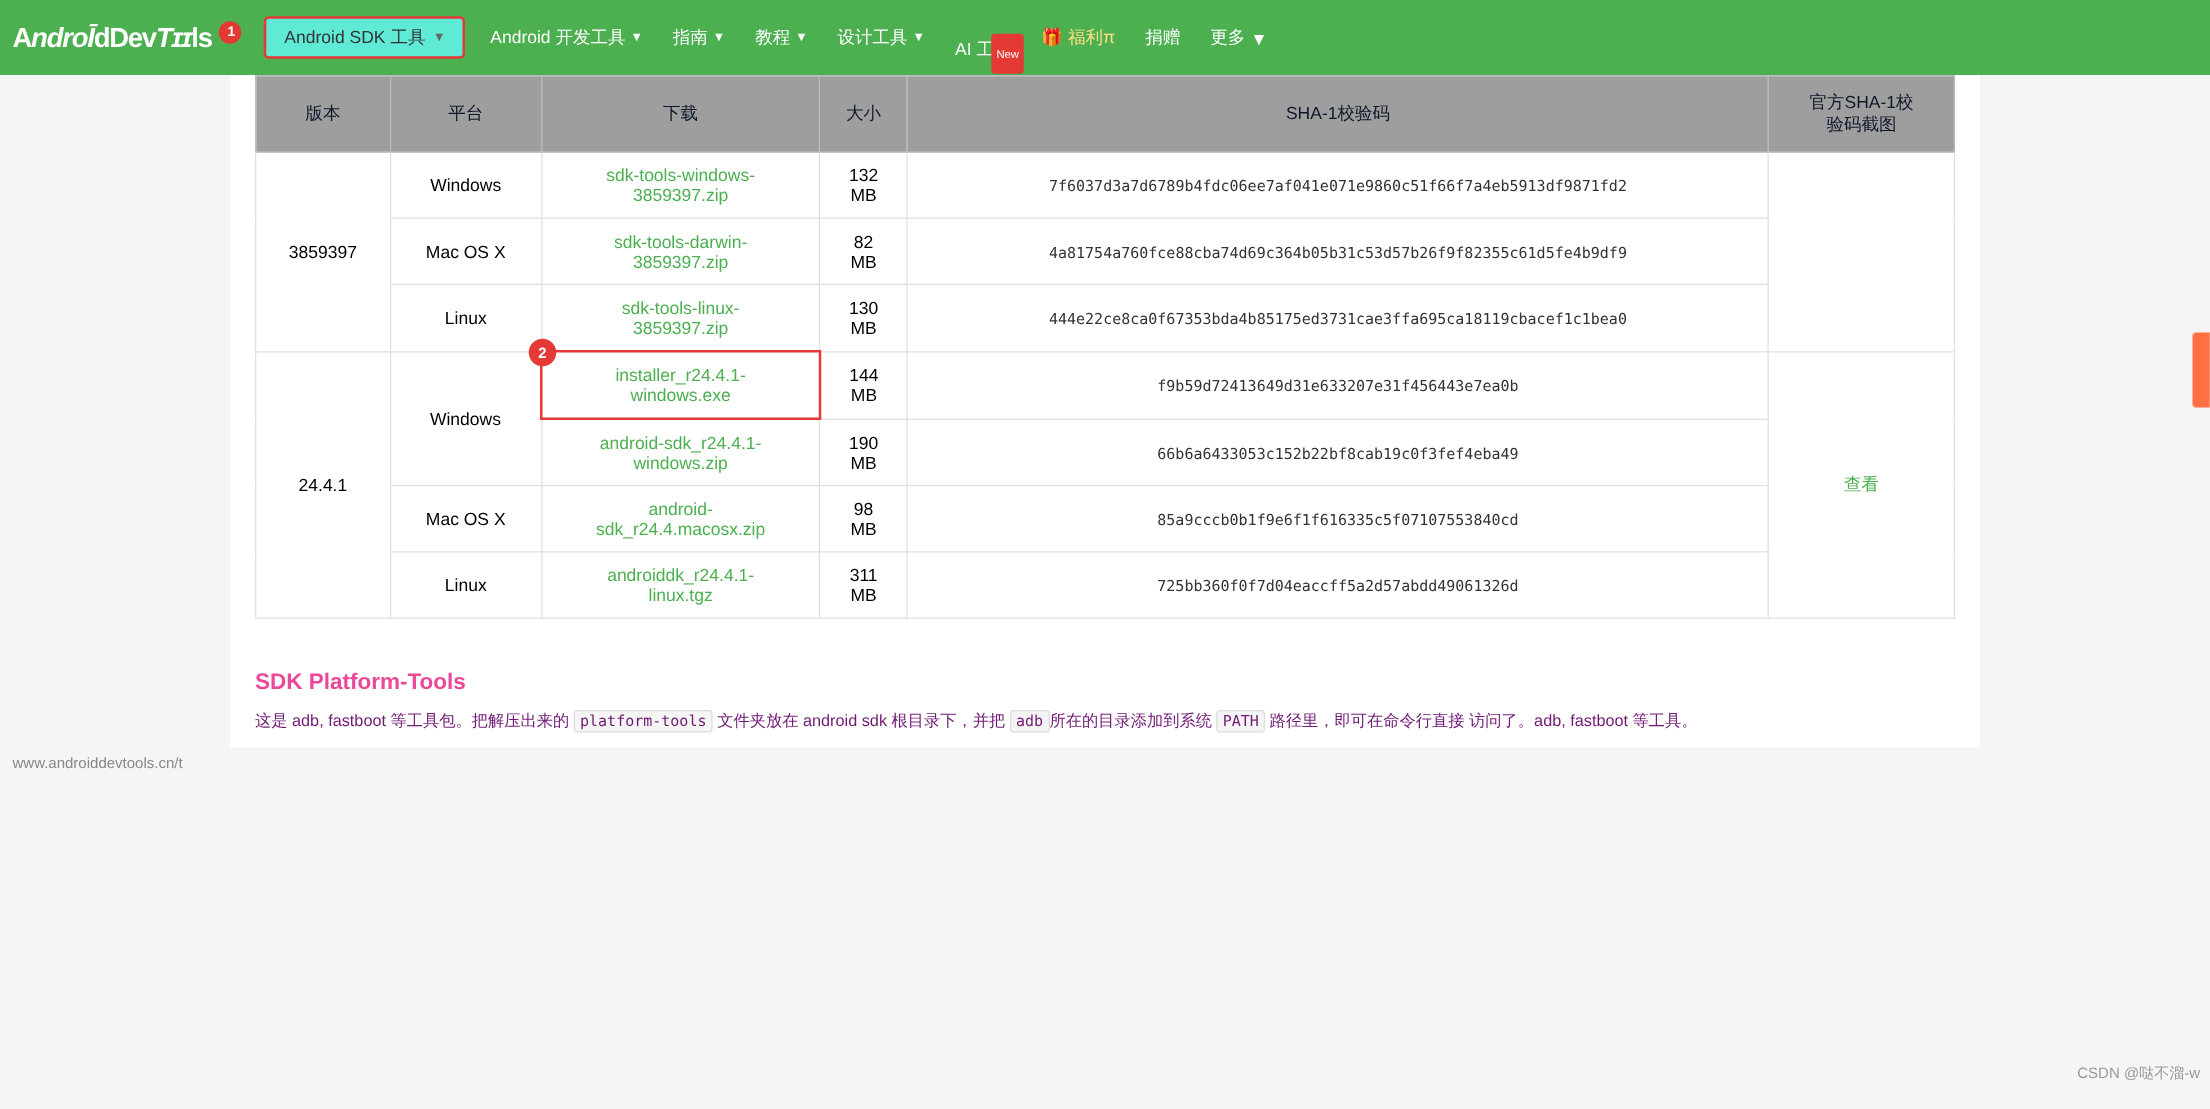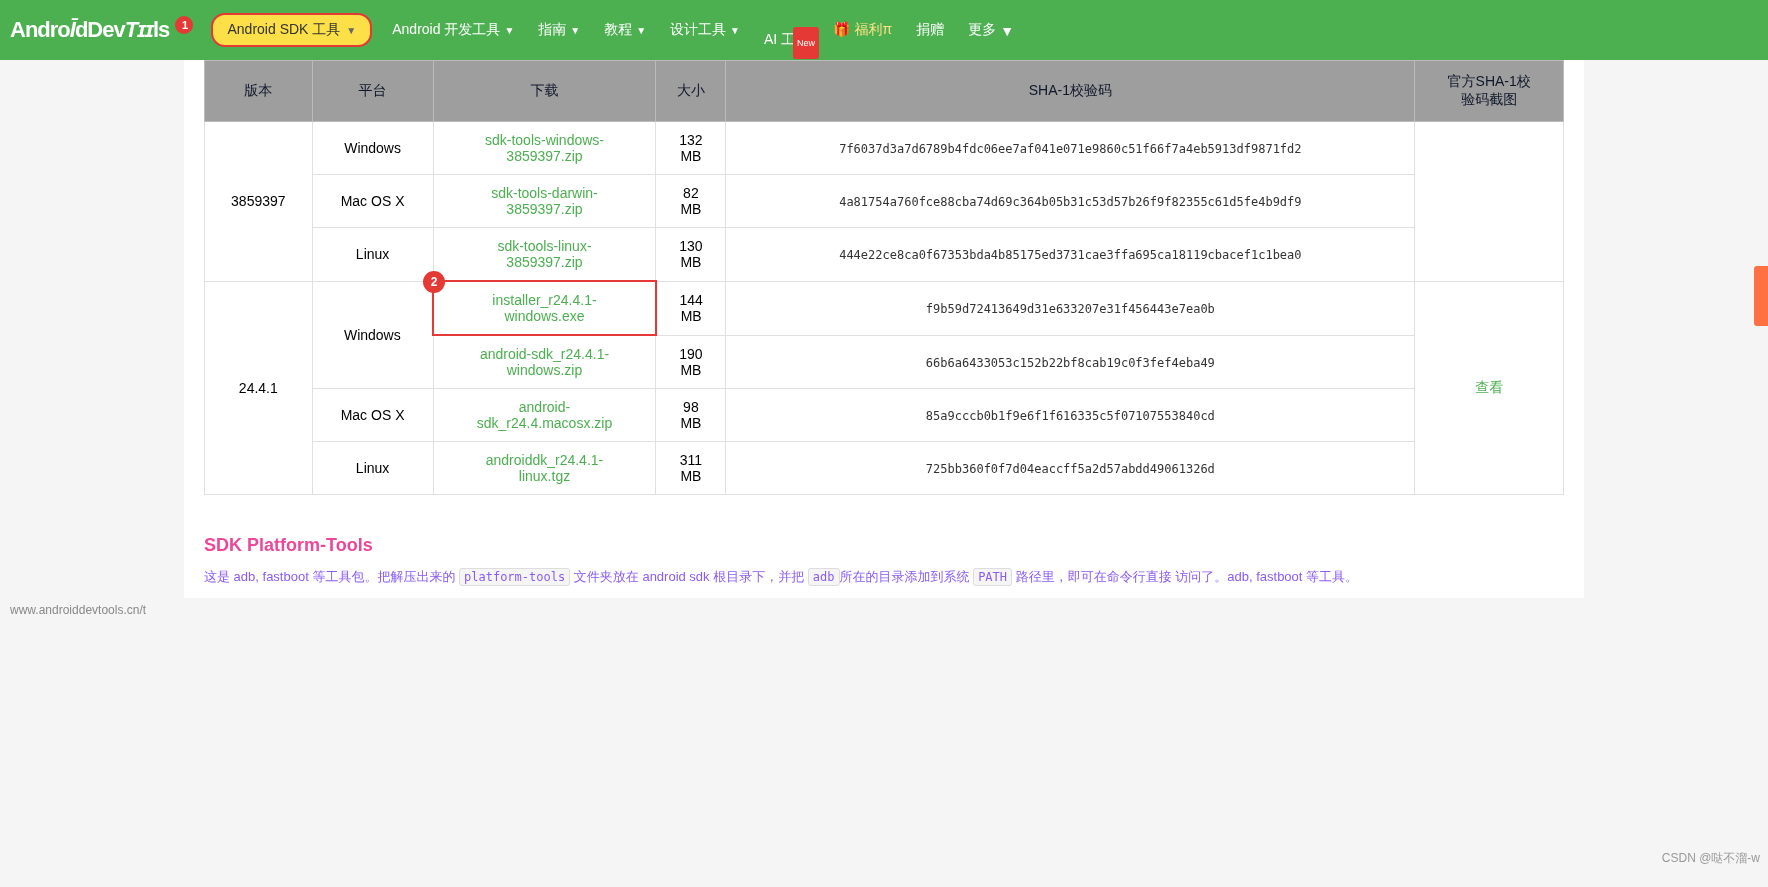--- a/index.html
+++ b/index.html
@@ -30,24 +30,24 @@
       color: white;
       border-radius: 50%;
       width: 18px;
       height: 18px;
       font-size: 11px;
       vertical-align: super;
       margin-left: 1px;
     }
     .nav-btn-highlighted {
       border: 2px solid #e53935;
-      background: #fde047;
+      background: #5eead4;
       color: #333;
       padding: 6px 14px;
-      border-radius: 14px;
+      border-radius: 4px;
       font-size: 14px;
       cursor: pointer;
       margin-right: 8px;
       white-space: nowrap;
       display: flex;
       align-items: center;
       gap: 6px;
     }
     .nav-btn-highlighted .chevron { font-size: 10px; color: #666; }
     .nav-item {
@@ -172,21 +172,21 @@
       padding: 20px 0 10px 0;
     }
     .sdk-desc h3 {
       font-size: 18px;
       font-weight: bold;
       margin-bottom: 10px;
       color: #ec4899;
     }
     .sdk-desc p {
       font-size: 13px;
-      color: #8b5cf6;
+      color: #701a75;
       line-height: 1.7;
     }
     .sdk-desc p code {
       background: #f5f5f5;
       border: 1px solid #ddd;
       padding: 1px 4px;
       border-radius: 3px;
       font-size: 12px;
     }
 
@@ -216,21 +216,21 @@
       right: 8px;
       font-size: 12px;
       color: #999;
     }
   </style>
 </head>
 <body>
 
 <nav class="navbar">
   <div class="logo">
-    <span>A<span style="">ndro</span><span style="font-style:italic">Ī</span>dDev<span style="font-style:italic">T</span><span style="font-style:italic">ɪ</span><span style="font-style:italic">ɪ</span>ls</span>
+    <span>A<span style="font-style:italic">ndro</span><span style="font-style:italic">Ī</span>dDev<span style="font-style:italic">T</span><span style="font-style:italic">ɪ</span><span style="font-style:italic">ɪ</span>ls</span>
     <span class="logo-badge">1</span>
   </div>
 
   <button class="nav-btn-highlighted">
     <span>Android SDK 工具</span>
     <span class="chevron">▼</span>
   </button>
 
   <div class="nav-item">
     <span>Android 开发工具</span>

